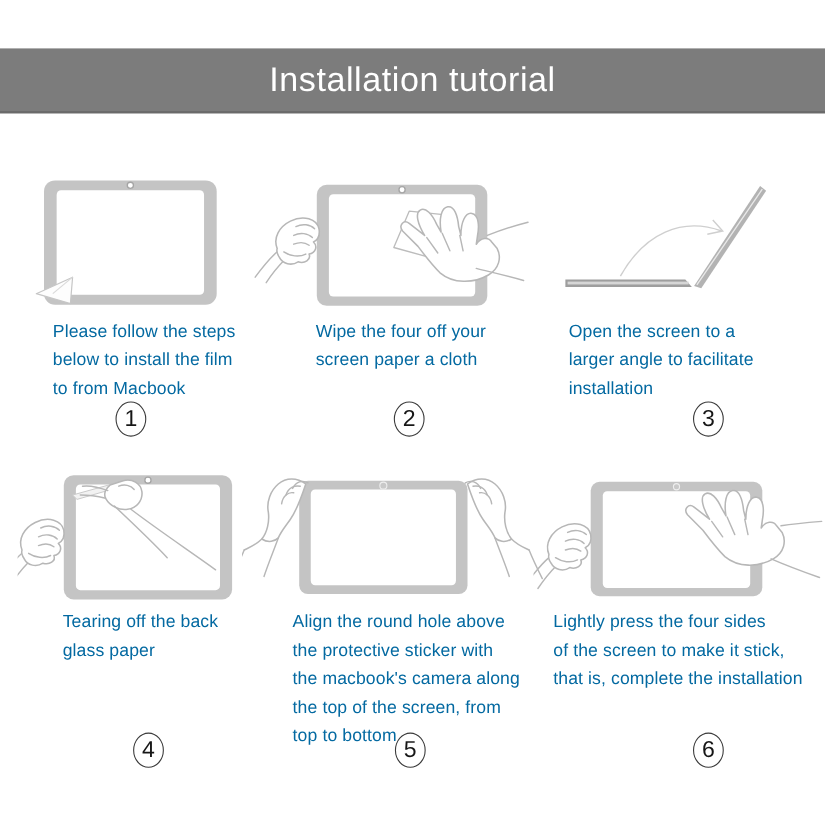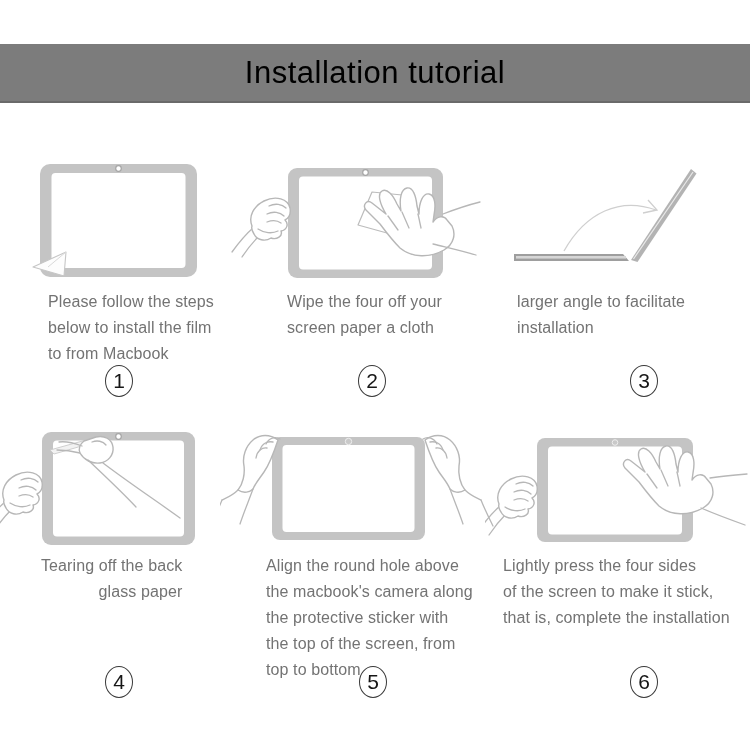--- a/index.html
+++ b/index.html
@@ -1,23 +1,23 @@
 <!DOCTYPE html>
 <html><head>
 <meta charset="utf-8">
 <style>
   html,body{margin:0;padding:0;background:#fff;}
   .page{position:relative;width:750px;height:750px;background:#ffffff;overflow:hidden;
         font-family:"Liberation Sans",sans-serif;color:#212121;}
   .banner{position:absolute;left:0;top:44px;width:750px;height:57px;background:#7c7c7c;
           border-bottom:2px solid #6a6a6a;display:flex;align-items:center;justify-content:center;}
-  .banner-title{color:#000000;font-size:31px;letter-spacing:.5px;}
+  .banner-title{color:#ffffff;font-size:31px;letter-spacing:.5px;}
   .cell{position:absolute;}
   .illu{position:absolute;}
-  .caption{position:absolute;font-size:16px;line-height:26px;letter-spacing:.1px;color:#737373;}
+  .caption{position:absolute;font-size:16px;line-height:26px;letter-spacing:.1px;color:#0369a1;}
   .badge{position:absolute;width:26px;height:30px;border:1.6px solid #3a3a3a;border-radius:50%;
          display:flex;align-items:center;justify-content:center;font-size:21px;color:#161616;background:#fff;}
   
   .hfill{fill:#ffffff;stroke:#b7b7b7;stroke-width:1.4;stroke-linejoin:round;stroke-linecap:round;}
   .hline{fill:none;stroke:#b7b7b7;stroke-width:1.3;stroke-linecap:round;}
   .frame{fill:#c4c4c4;}
   .inner{fill:#ffffff;}
   .camring{fill:#ffffff;stroke:#a5a5a5;stroke-width:1.2;}
   .camdot{fill:#c9c9c9;stroke:#eeeeee;stroke-width:1;}
 </style>
@@ -100,27 +100,28 @@
   <div class="cell" style="left:490px;top:150px;width:260px;height:270px;">
     <svg class="illu" style="left:0;top:0;" width="260" height="140" viewBox="0 0 260 140">
       <path d="M24,104 L133,104 L139,111 L24,111 Z" fill="#9e9e9e"></path>
       <rect x="26" y="106" width="110" height="2.6" fill="#d6d6d6"></rect>
       <path d="M141,110 L201,19 L206.5,23.5 L147.5,112 Z" fill="#b3b3b3"></path>
       <path d="M143.5,109 L203,22" stroke="#e9e9e9" stroke-width="1.2" fill="none"></path>
       <path d="M74,101 C96,62 130,47 166,60" stroke="#cfcfcf" stroke-width="1.3" fill="none"></path>
       <path d="M158,50 L167,60 L153,63" stroke="#cfcfcf" stroke-width="1.3" fill="none"></path>
     </svg>
     <div class="caption" style="left:27px;top:139px;">
+      <div>Open the screen to a</div>
       <div>larger angle to facilitate</div>
       <div>installation</div>
     </div>
     <div class="badge" style="left:140px;top:215px;">3</div>
   </div>
 
-  <div class="cell" style="left:0;top:420px;width:240px;height:330px;text-align:right;">
+  <div class="cell" style="left:16px;top:420px;width:240px;height:330px;">
     <svg class="illu" style="left:0;top:0;" width="240" height="140" viewBox="0 0 240 140">
       <rect class="frame" x="42" y="12" width="153" height="113" rx="9"></rect>
       <rect class="inner" x="53" y="20.5" width="131" height="96" rx="4"></rect>
       <circle class="camring" cx="118.5" cy="16.5" r="2.8"></circle>
       <g transform="translate(-16,40)">
           <use href="#sym-fist"></use>
         </g>
       <path d="M50,30 L97,17 L99,21 L54,34 Z" fill="#f2f2f2" stroke="#c9c9c9" stroke-width="0.9"></path>
       <path class="hfill" d="M96,17 C104,15 112,19 113,27 C114,35 108,42 100,43 C92,44 84,40 80,33 C78,29 80,24 84,21 Z"></path>
       <path class="hline" d="M80,33 C72,31 64,30 57,30"></path>
@@ -143,22 +144,22 @@
       <circle class="camdot" cx="128.5" cy="21.5" r="3.2"></circle>
       <g transform="translate(-4,12)">
           <use href="#sym-cornerhand"></use>
         </g>
       <g transform="translate(267,12) scale(-1,1)">
           <use href="#sym-cornerhand"></use>
         </g>
     </svg>
     <div class="caption" style="left:26px;top:133px;">
       <div>Align the round hole above</div>
+      <div>the protective sticker with</div>
       <div>the macbook's camera along</div>
-      <div>the protective sticker with</div>
       <div>the top of the screen, from</div>
       <div>top to bottom</div>
     </div>
     <div class="badge" style="left:119px;top:246px;">5</div>
   </div>
 
   <div class="cell" style="left:490px;top:420px;width:260px;height:330px;">
     <svg class="illu" style="left:-5px;top:0;" width="265" height="140" viewBox="0 0 265 140">
       <rect class="frame" x="52" y="18" width="156" height="104" rx="8"></rect>
       <rect class="inner" x="63" y="26.5" width="134" height="88" rx="4"></rect>

